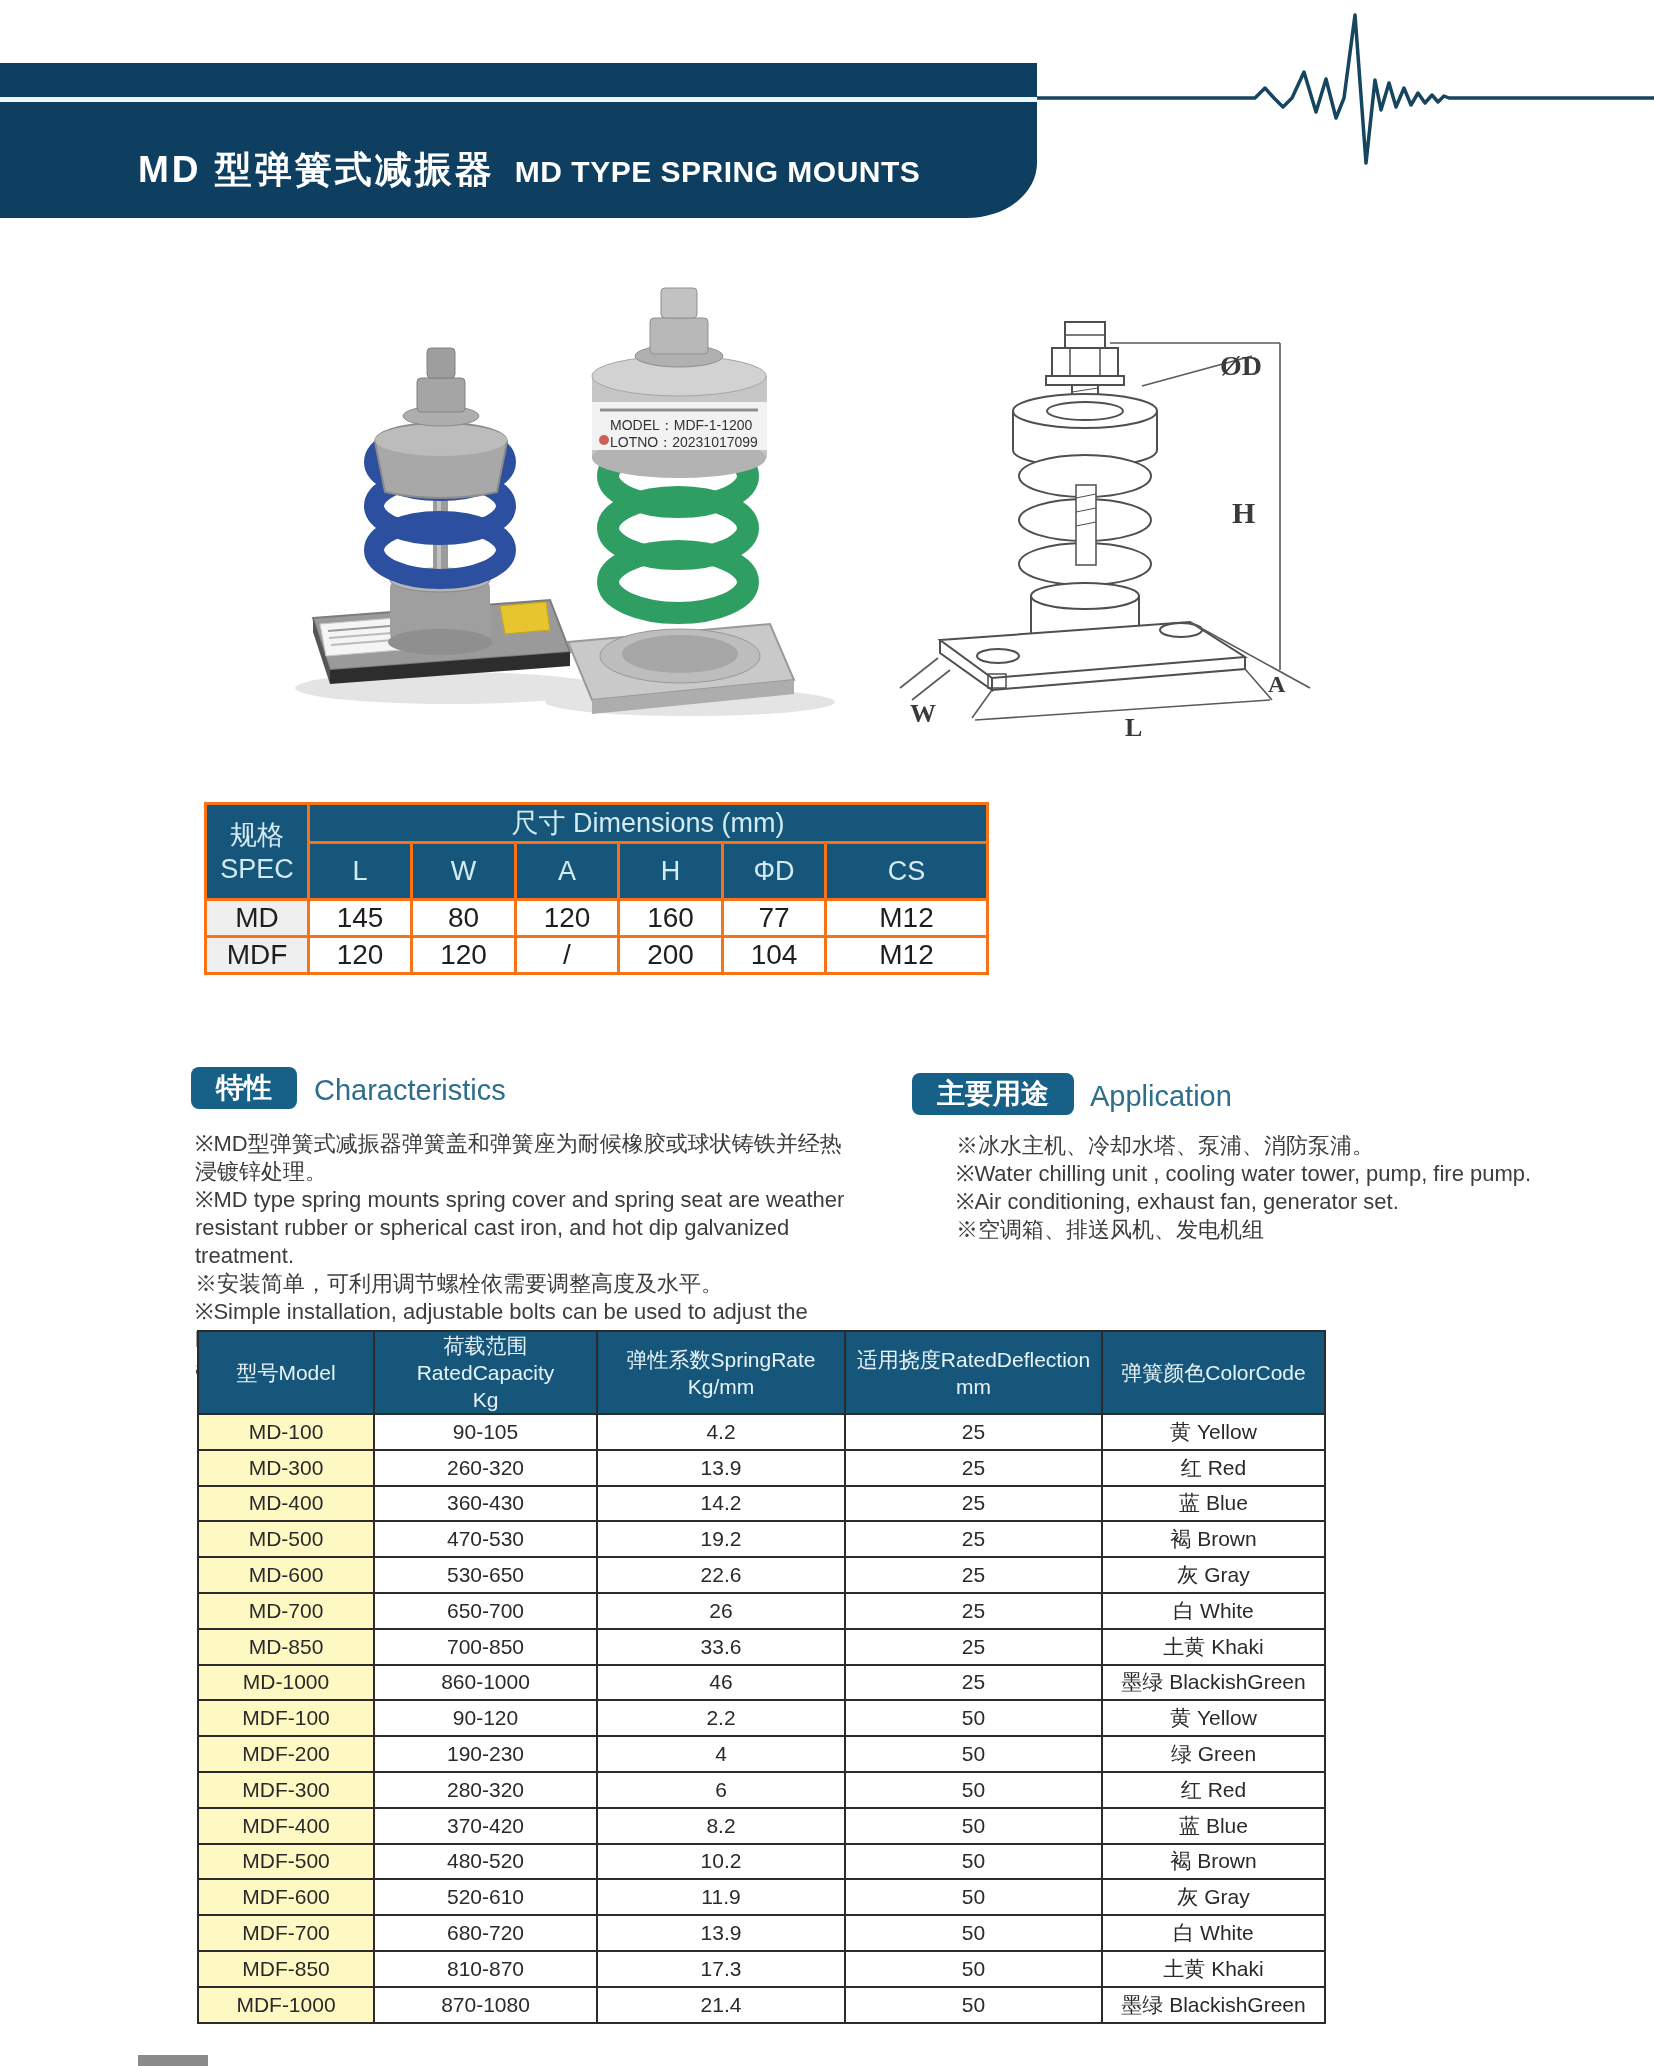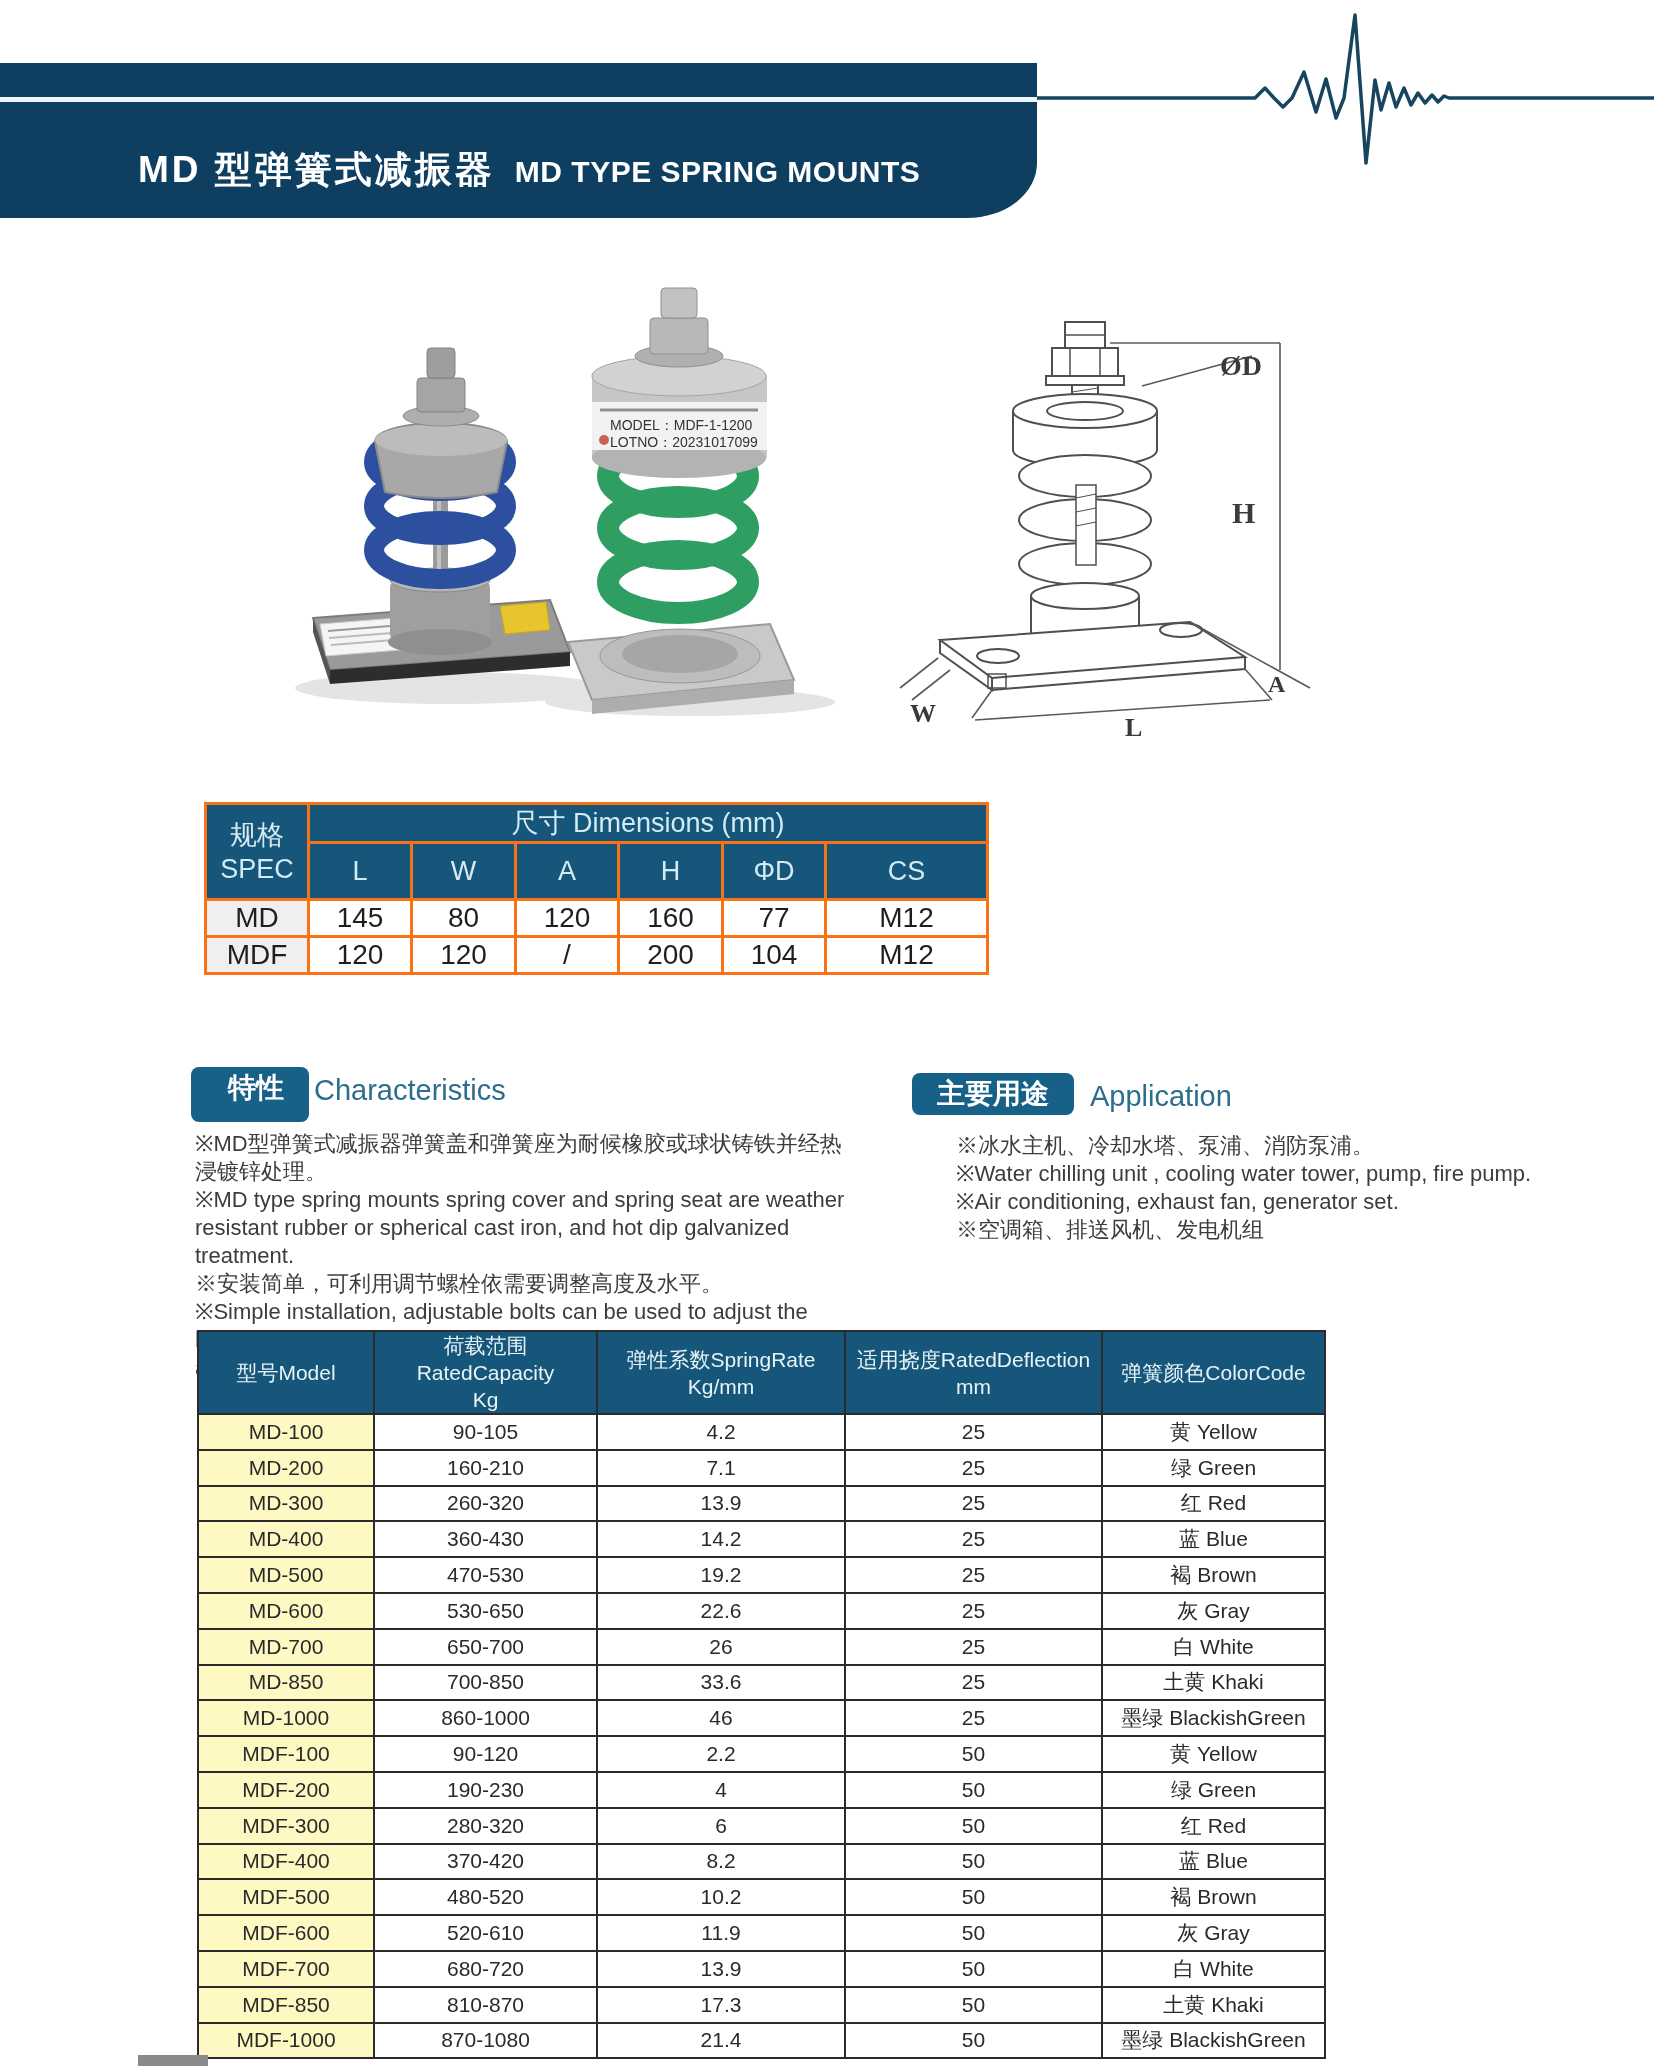--- a/index.html
+++ b/index.html
@@ -36,21 +36,21 @@
   .dim-table .hdr { background:#15567a; color:#d4ebf4; font-weight:normal; font-size:27px; }
   .dim-table .spec-cell div { line-height:34px; }
   .dim-table td.val { font-size:28px; color:#1e1e1e; background:#ffffff; }
   .dim-table td.spec-name { font-size:28px; color:#1e1e1e; background:#efefef; }
 
   
   .badge {
     position:absolute; background:#176087; color:#ffffff; font-weight:bold;
     border-radius:8px; text-align:center; font-size:28px;
   }
-  .badge-char { left:191px; top:1067px; width:106px; height:55px; line-height:42px;padding-left:12px; }
+  .badge-char { left:191px; top:1067px; width:106px; height:42px; line-height:42px; }
   .badge-app  { left:912px; top:1073px; width:162px; height:42px; line-height:42px; }
   .section-title { position:absolute; color:#2d6e8c; font-size:29px; }
   .section-title-char { left:314px; top:1074px; }
   .section-title-app  { left:1090px; top:1080px; }
   .text-block { position:absolute; font-size:22px; color:#3c3c3c; line-height:28px; }
   .text-block-char { left:195px; top:1130px; width:660px; }
   .text-block-app  { left:956px; top:1132px; width:600px; }
 
   
   .model-table {
@@ -312,27 +312,20 @@
     </thead>
     <tbody>
         <tr class="data-row">
           <td>MD-100</td>
           <td>90-105</td>
           <td>4.2</td>
           <td>25</td>
           <td>黄 Yellow</td>
         </tr>
         <tr class="data-row">
-          <td>MD-200</td>
-          <td>160-210</td>
-          <td>7.1</td>
-          <td>25</td>
-          <td>绿 Green</td>
-        </tr>
-        <tr class="data-row">
           <td>MD-300</td>
           <td>260-320</td>
           <td>13.9</td>
           <td>25</td>
           <td>红 Red</td>
         </tr>
         <tr class="data-row">
           <td>MD-400</td>
           <td>360-430</td>
           <td>14.2</td>

